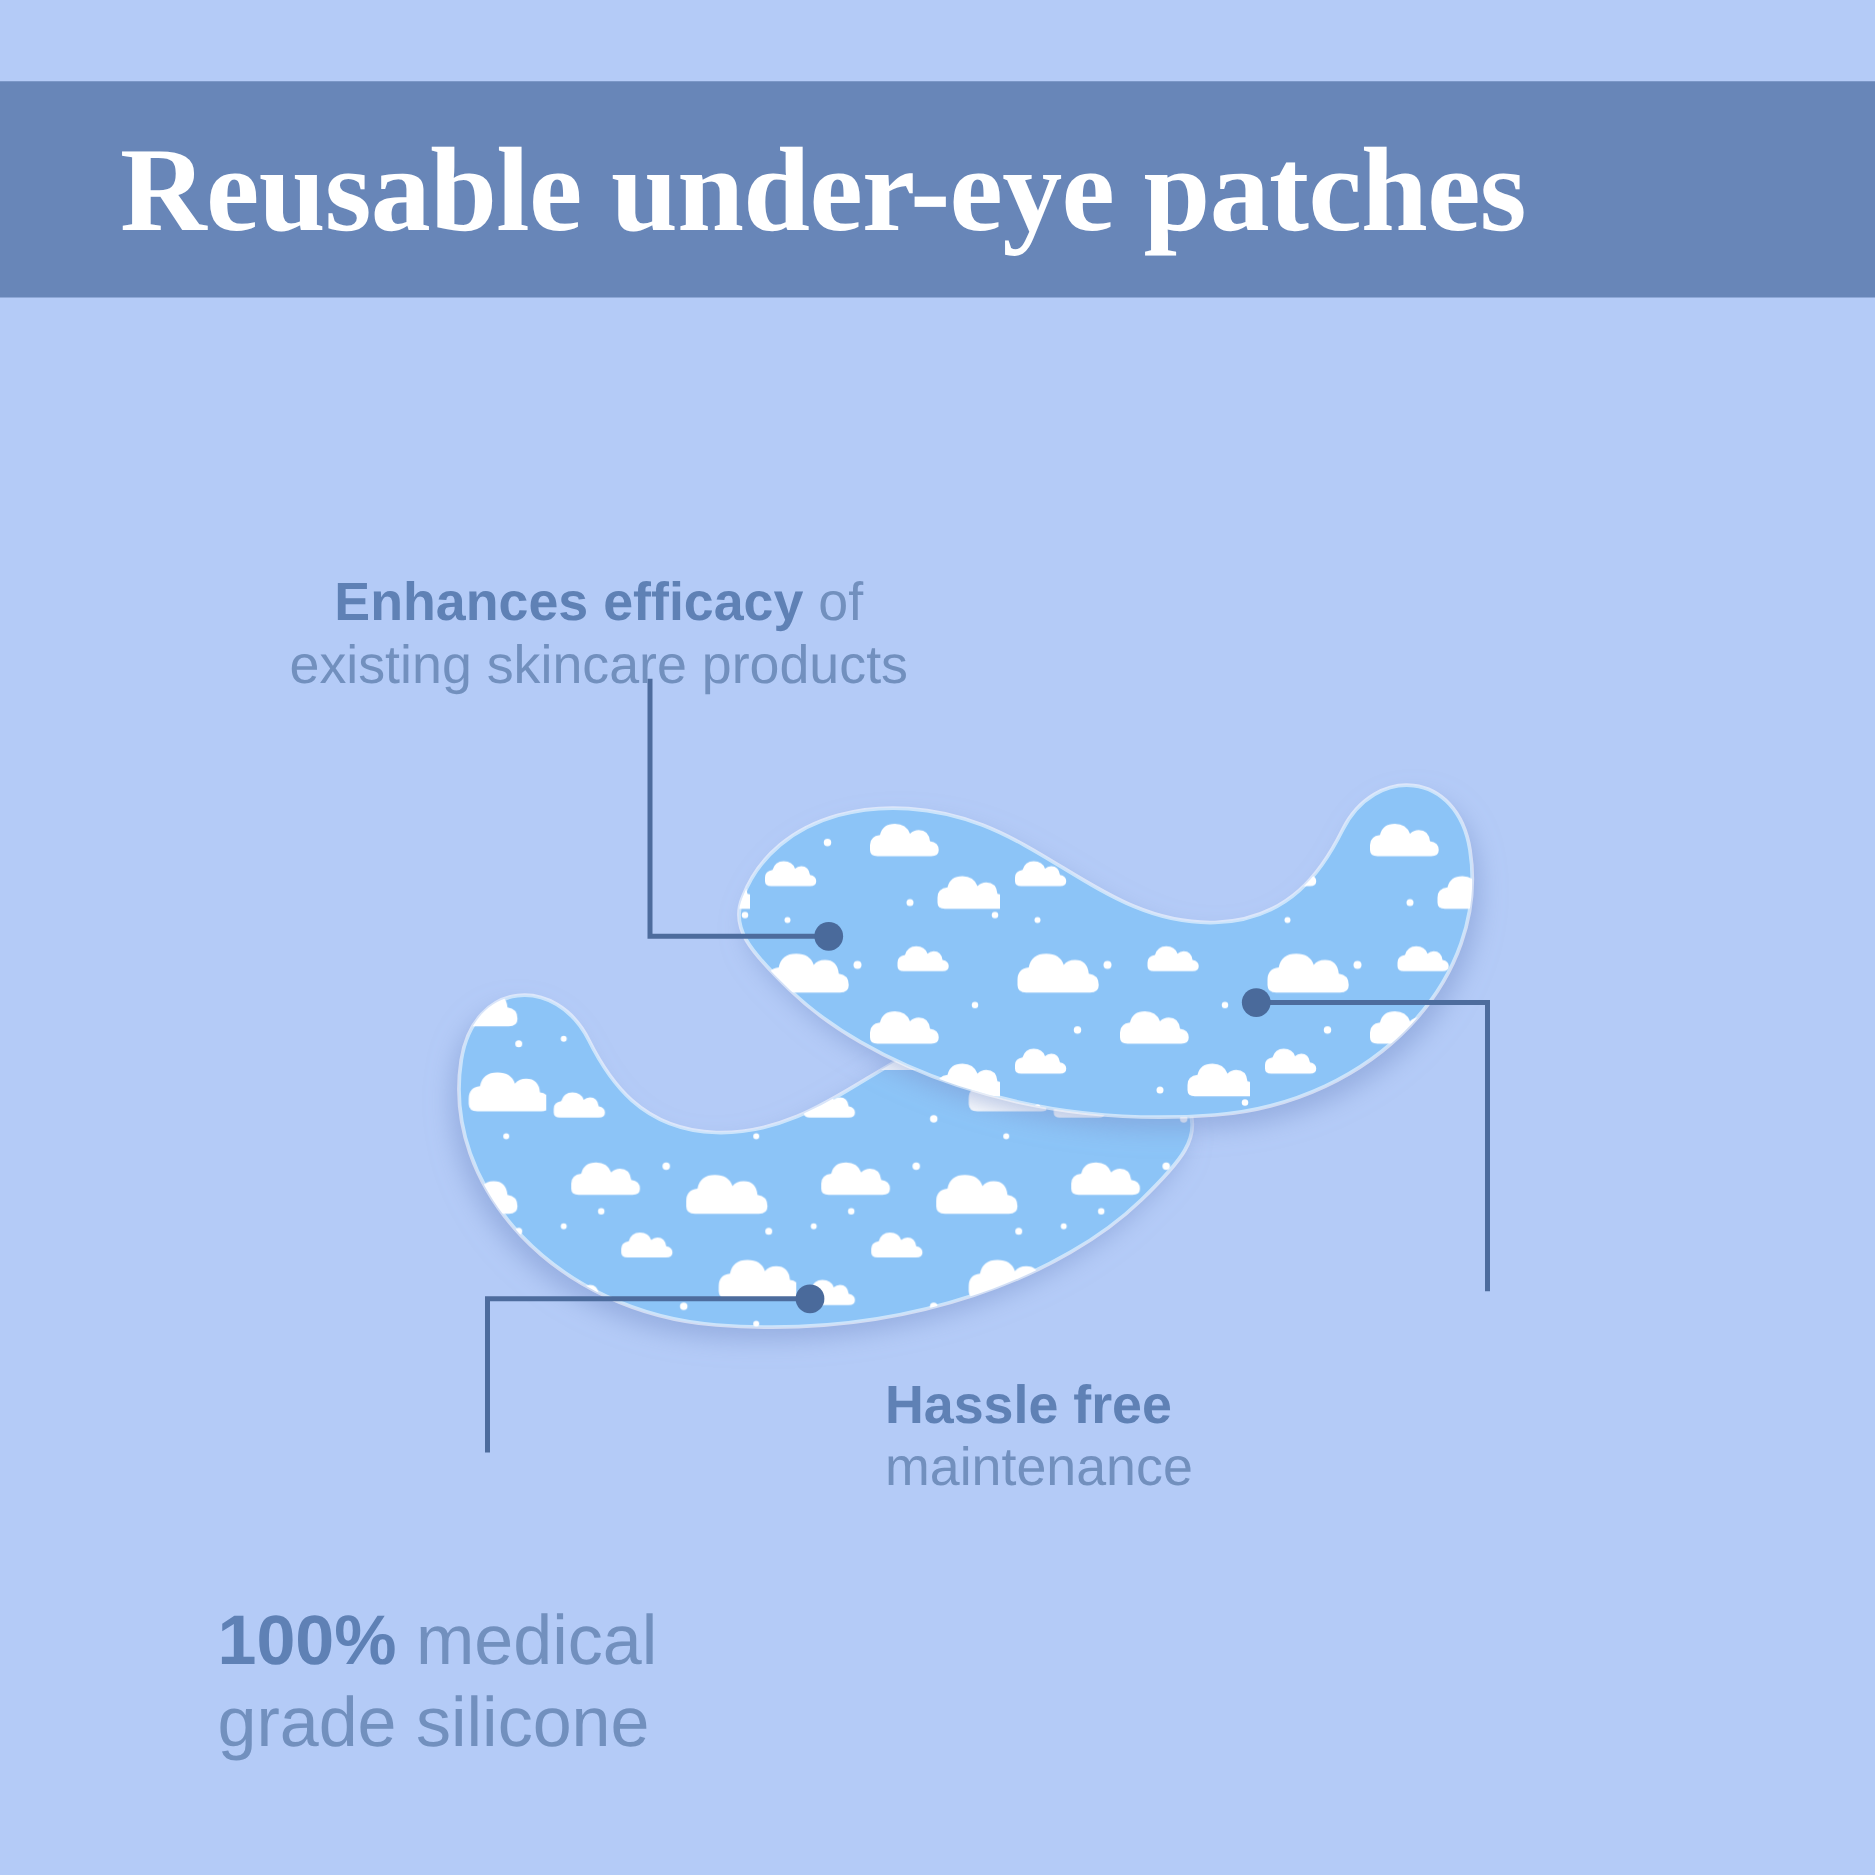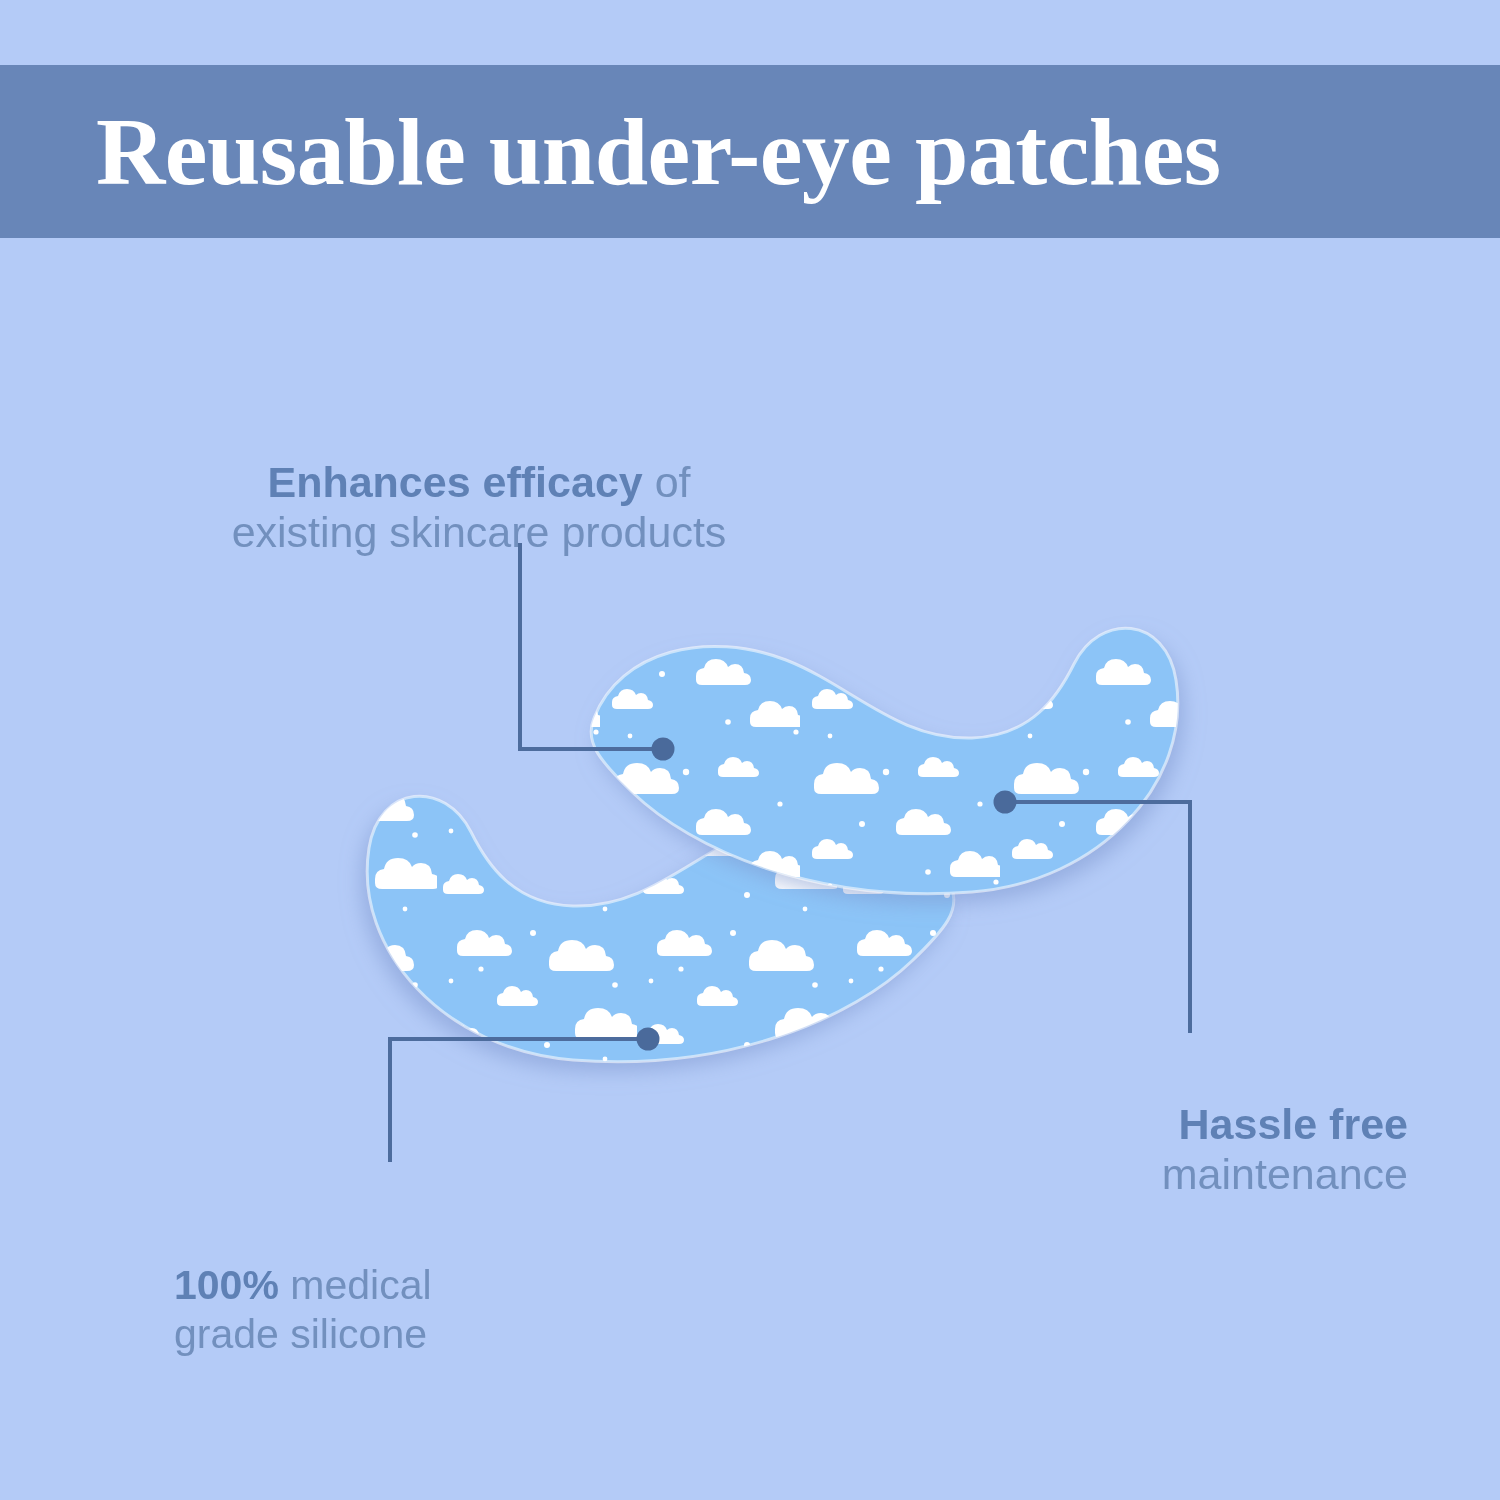--- a/index.html
+++ b/index.html
@@ -28,22 +28,22 @@
     letter-spacing:-0.5px;
     white-space:nowrap;
   }
 
   
   .callout{position:absolute;line-height:1.18;white-space:pre-line;}
   .callout .lead{font-weight:bold;color:#5f81b5;}
   .callout .rest{font-weight:normal;color:#7290be;}
 
   #callout-efficacy{left:99px;top:406px;font-size:43px;width:760px;text-align:center;}
-  #callout-hassle{right:92px;top:1048px;font-size:43px;width:700px;text-align:right;}
-  #callout-silicone{left:174px;top:1213px;font-size:41px;width:700px;text-align:left;}
+  #callout-hassle{right:92px;top:1048px;font-size:43px;width:700px;text-align:left;}
+  #callout-silicone{left:174px;top:1213px;font-size:56px;width:700px;text-align:left;}
 
   
   svg#scene{position:absolute;left:0;top:0;width:1500px;height:1500px;}
 </style>
 </head>
 <body>
 
 <div id="stage">
 
   <div class="banner">

